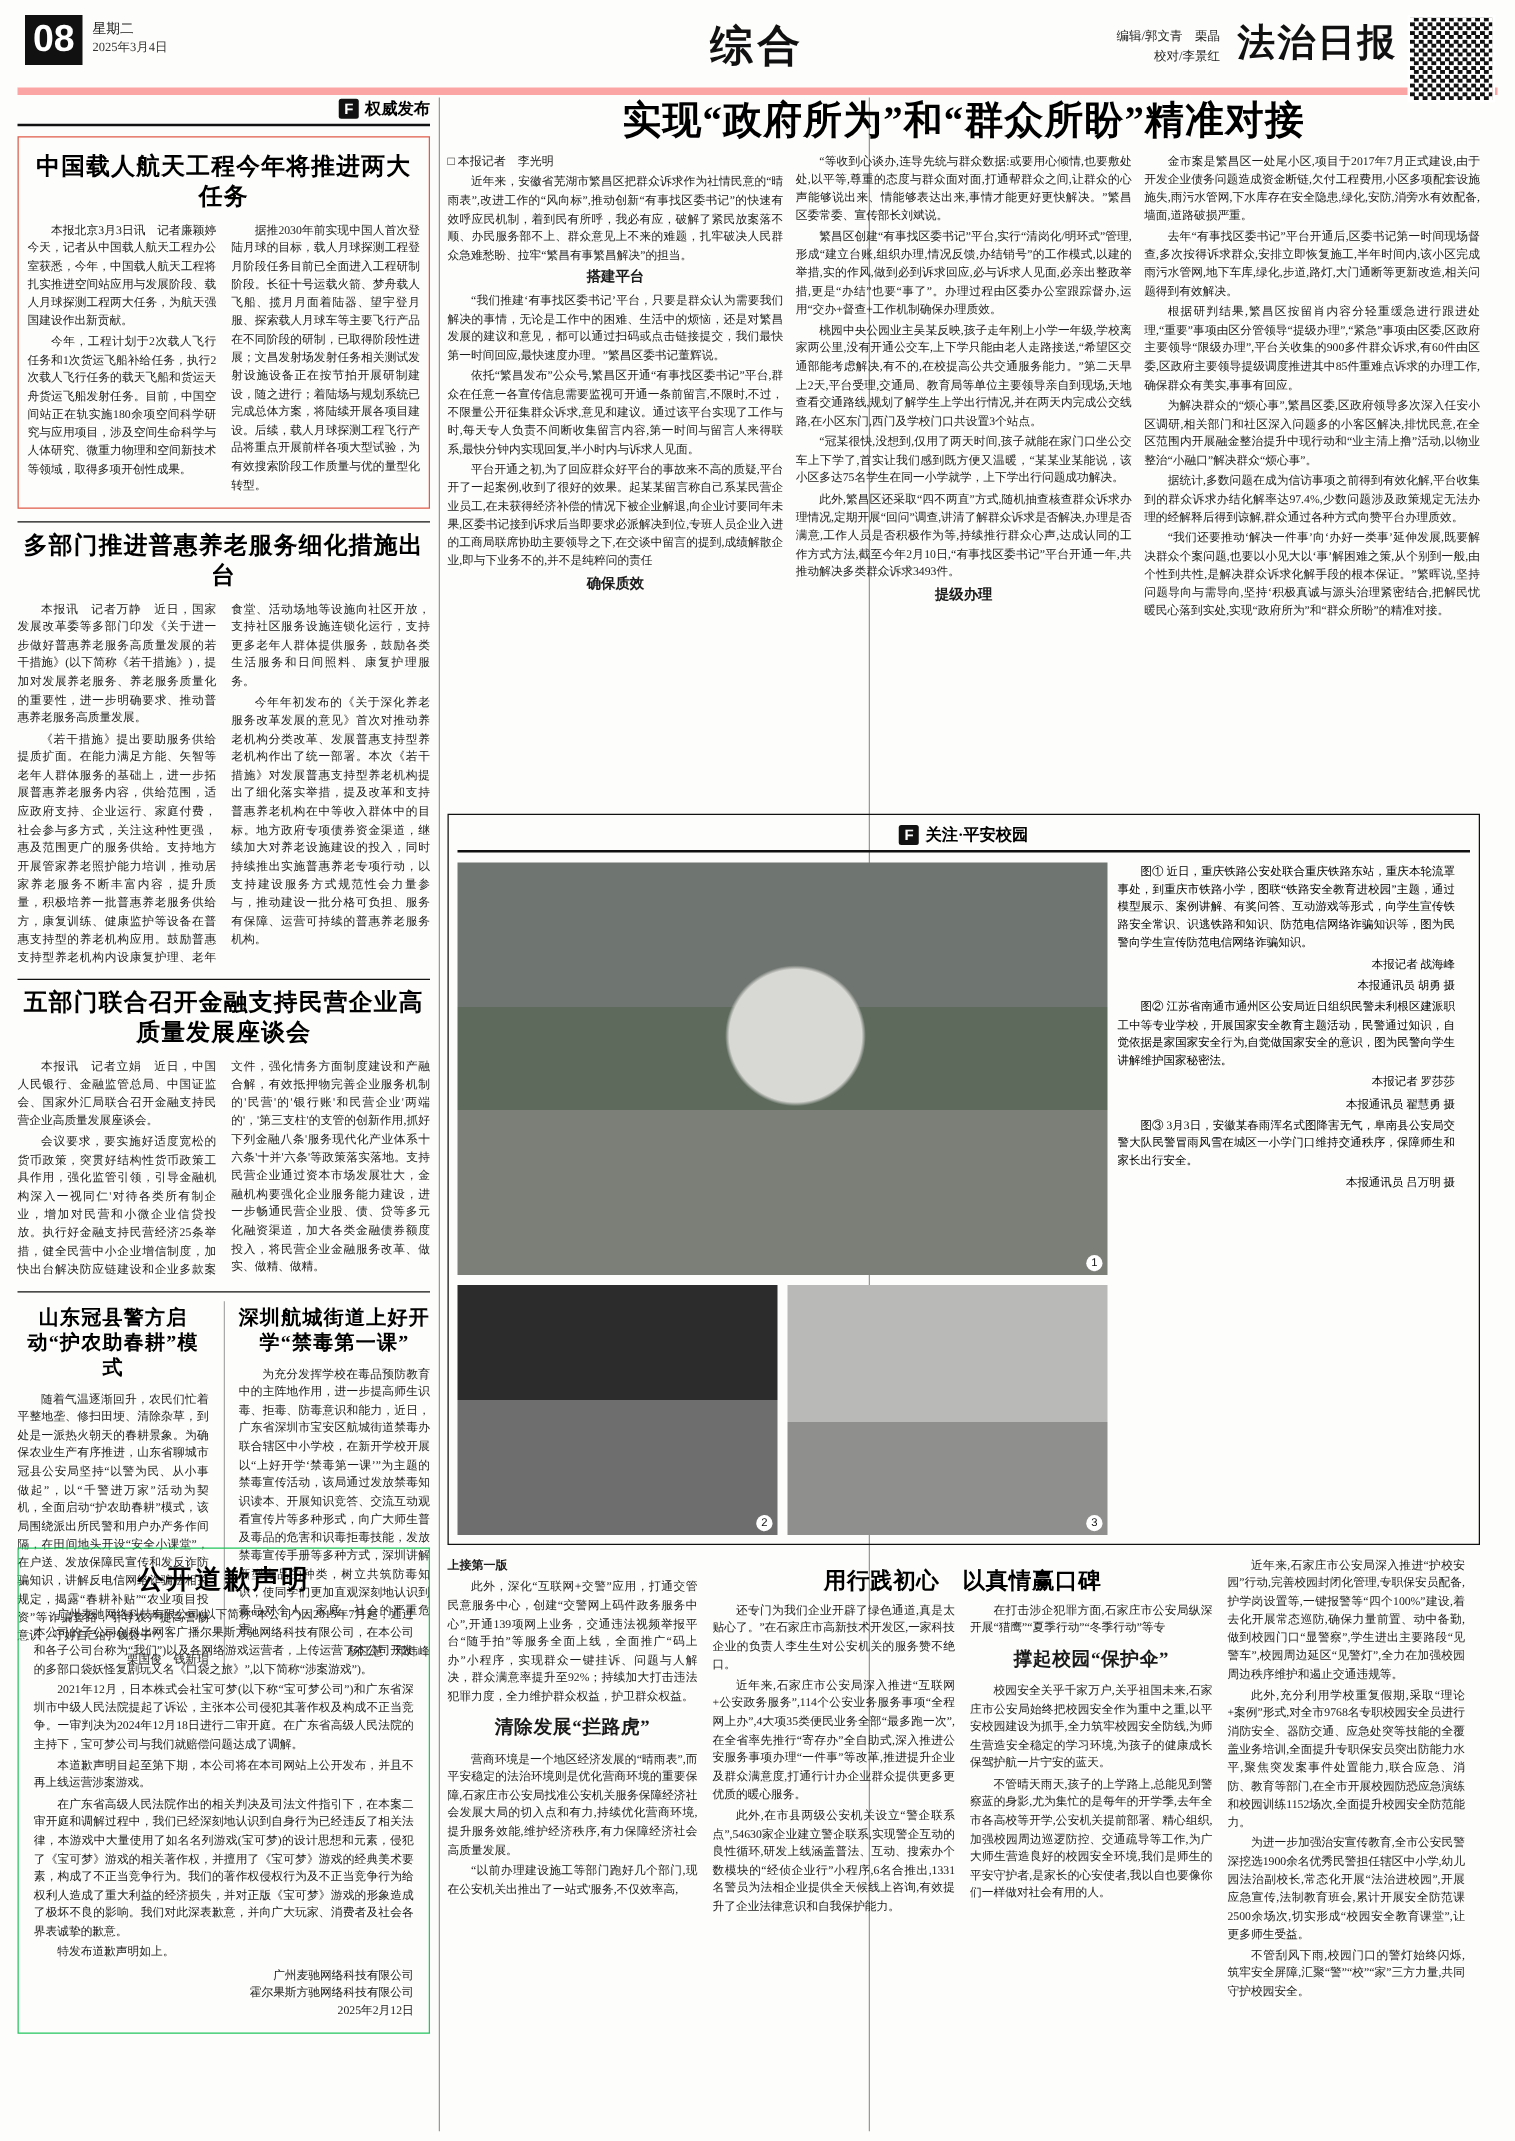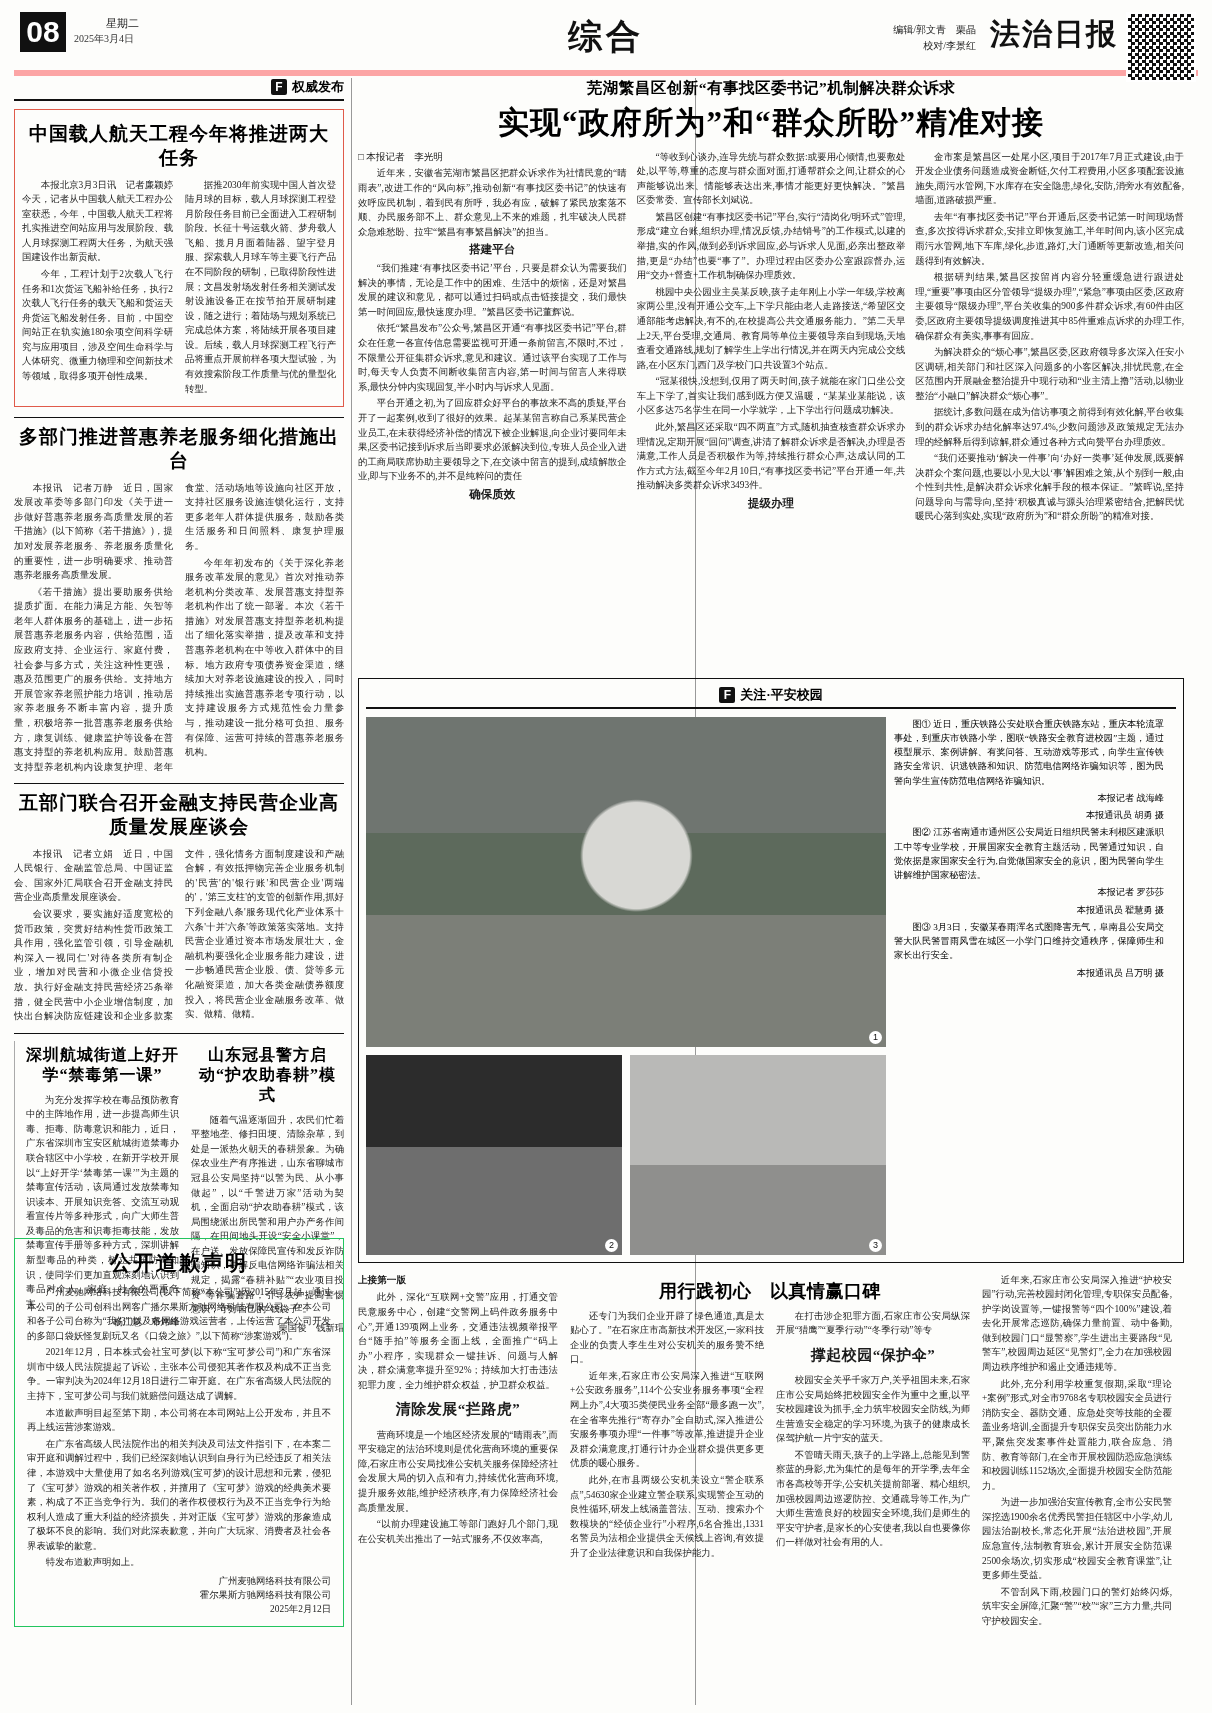--- a/index.html
+++ b/index.html
@@ -5,21 +5,21 @@
   html,body{margin:0;padding:0;background:#e8e8e6;}
   body{font-family:"Liberation Serif", serif;}
   .page{width:1212px;height:1713px;background:#fdfdfb;position:relative;overflow:hidden;margin:0 auto;}
   .inner{position:absolute;left:14px;top:8px;width:1184px;height:1697px;}
 
   
   .masthead{position:relative;height:62px;border-bottom:6px solid #fca5a5;}
   .pagenum{position:absolute;left:6px;top:4px;width:46px;height:40px;background:#111;color:#fff;
            font-family:"Liberation Sans",sans-serif;font-weight:bold;font-size:30px;line-height:40px;text-align:center;}
   .dateblock{position:absolute;left:60px;top:8px;font-size:10px;line-height:15px;color:#222;}
-  .dateblock .wd{font-size:11px;margin-left:32px;}
+  .dateblock .wd{font-size:11px;}
   .dateblock .dt{font-size:10px;color:#333;}
   .mast-title{position:absolute;left:0;right:0;top:6px;text-align:center;font-size:34px;font-weight:bold;letter-spacing:4px;color:#111;}
   .editors{position:absolute;right:222px;top:14px;font-size:10px;line-height:16px;text-align:right;color:#222;}
   .paper-logo{position:absolute;right:80px;top:6px;font-size:30px;font-weight:bold;letter-spacing:2px;color:#111;
               font-family:"Liberation Serif",serif;}
   .qr{position:absolute;right:2px;top:4px;width:66px;height:66px;background:
       repeating-conic-gradient(#111 0% 25%, #fff 0% 50%);background-size:7px 7px;border:2px solid #fff;}
 
   
   .cols{position:absolute;top:70px;left:0;right:0;bottom:0;}
@@ -128,32 +128,32 @@
       <div>
         <div class="hl sm">五部门联合召开金融支持民营企业高质量发展座谈会</div>
         <div class="body two">
           <p>本报讯　记者立娟　近日，中国人民银行、金融监管总局、中国证监会、国家外汇局联合召开金融支持民营企业高质量发展座谈会。</p>
           <p>会议要求，要实施好适度宽松的货币政策，突贯好结构性货币政策工具作用，强化监管引领，引导金融机构深入一视同仁'对待各类所有制企业，增加对民营和小微企业信贷投放。执行好金融支持民营经济25条举措，健全民营中小企业增信制度，加快出台解决防应链建设和企业多款案文件，强化情务方面制度建设和产融合解，有效抵押物完善企业服务机制的'民营'的'银行账'和民营企业'两端的'，'第三支柱'的支管的创新作用,抓好下列金融八条'服务现代化产业体系十六条'十并'六条'等政策落实落地。支持民营企业通过资本市场发展壮大，金融机构要强化企业服务能力建设，进一步畅通民营企业股、债、贷等多元化融资渠道，加大各类金融债券额度投入，将民营企业金融服务改革、做实、做精、做精。</p>
         </div>
       </div>
 
       <div class="rule"></div>
       <div style="display:flex;gap:12px;">
+        <div style="width:158px;">
+          <div class="hl xs">山东冠县警方启动“护农助春耕”模式</div>
+          <div class="body">
+            <p>随着气温逐渐回升，农民们忙着平整地垄、修扫田埂、清除杂草，到处是一派热火朝天的春耕景象。为确保农业生产有序推进，山东省聊城市冠县公安局坚持“以警为民、从小事做起”，以“千警进万家”活动为契机，全面启动“护农助春耕”模式，该局围绕派出所民警和用户办产务作间隔，在田间地头开设“安全小课堂”，在户送、发放保障民宣传和发反诈防骗知识，讲解反电信网络诈骗法相关规定，揭露“春耕补贴”“农业项目投资”等诈骗套路，引导农户提高警惕意识，守好自己的“钱袋子”。</p>
+            <div class="sig">栗国俊　钱新瑁</div>
+          </div>
+        </div>
         <div style="width:158px;border-left:1px solid #aaa;padding-left:11px;">
           <div class="hl xs">深圳航城街道上好开学“禁毒第一课”</div>
           <div class="body">
             <p>为充分发挥学校在毒品预防教育中的主阵地作用，进一步提高师生识毒、拒毒、防毒意识和能力，近日，广东省深圳市宝安区航城街道禁毒办联合辖区中小学校，在新开学校开展以“上好开学‘禁毒第一课’”为主题的禁毒宣传活动，该局通过发放禁毒知识读本、开展知识竞答、交流互动观看宣传片等多种形式，向广大师生普及毒品的危害和识毒拒毒技能，发放禁毒宣传手册等多种方式，深圳讲解新型毒品的种类，树立共筑防毒知识，使同学们更加直观深刻地认识到毒品对个人、家庭、社会的严重危害。</p>
             <div class="sig">杨江慧　邓炜峰</div>
-          </div>
-        </div>
-        <div style="width:158px;">
-          <div class="hl xs">山东冠县警方启动“护农助春耕”模式</div>
-          <div class="body">
-            <p>随着气温逐渐回升，农民们忙着平整地垄、修扫田埂、清除杂草，到处是一派热火朝天的春耕景象。为确保农业生产有序推进，山东省聊城市冠县公安局坚持“以警为民、从小事做起”，以“千警进万家”活动为契机，全面启动“护农助春耕”模式，该局围绕派出所民警和用户办产务作间隔，在田间地头开设“安全小课堂”，在户送、发放保障民宣传和发反诈防骗知识，讲解反电信网络诈骗法相关规定，揭露“春耕补贴”“农业项目投资”等诈骗套路，引导农户提高警惕意识，守好自己的“钱袋子”。</p>
-            <div class="sig">栗国俊　钱新瑁</div>
           </div>
         </div>
       </div>
 
       <div style="position:absolute;left:0;top:1160px;width:330px;">
         <div class="apology">
           <div class="t">公开道歉声明</div>
           <div class="body">
             <p>广州麦驰网络科技有限公司(以下简称“本公司”)因2015年7月起，通过本公司的子公司创科出网客广播尔果斯方驰网络科技有限公司，在本公司和各子公司台称为“我们”)以及各网络游戏运营者，上传运营了本公司开发的多部口袋妖怪复剧玩又名《口袋之旅》”,以下简称“涉案游戏”)。</p>
             <p>2021年12月，日本株式会社宝可梦(以下称“宝可梦公司”)和广东省深圳市中级人民法院提起了诉讼，主张本公司侵犯其著作权及构成不正当竞争。一审判决为2024年12月18日进行二审开庭。在广东省高级人民法院的主持下，宝可梦公司与我们就赔偿问题达成了调解。</p>
@@ -164,21 +164,20 @@
               <div>广州麦驰网络科技有限公司</div>
               <div>霍尔果斯方驰网络科技有限公司</div>
               <div>2025年2月12日</div>
             </div>
           </div>
         </div>
       </div>
     </div>
 
     <div class="col c2" style="width:826px;left:344px;">
-      <div class="lead-kicker">芜湖繁昌区创新“有事找区委书记”机制解决群众诉求</div>
       <div class="lead-title">实现“政府所为”和“群众所盼”精准对接</div>
 
       <div class="three body" style="height:520px;">
         <p class="byline" style="text-indent:0;">□ 本报记者　李光明</p>
         <p>近年来，安徽省芜湖市繁昌区把群众诉求作为社情民意的“晴雨表”,改进工作的“风向标”,推动创新“有事找区委书记”的快速有效呼应民机制，着到民有所呼，我必有应，破解了紧民放案落不顺、办民服务部不上、群众意见上不来的难题，扎牢破决人民群众急难愁盼、拉牢“繁昌有事繁昌解决”的担当。</p>
         <p class="sub" style="text-indent:0;">搭建平台</p>
         <p>“我们推建‘有事找区委书记’平台，只要是群众认为需要我们解决的事情，无论是工作中的困难、生活中的烦恼，还是对繁昌发展的建议和意见，都可以通过扫码或点击链接提交，我们最快第一时间回应,最快速度办理。”繁昌区委书记董辉说。</p>
         <p>依托“繁昌发布”公众号,繁昌区开通“有事找区委书记”平台,群众在任意一各宣传信息需要监视可开通一条前留言,不限时,不过，不限量公开征集群众诉求,意见和建议。通过该平台实现了工作与时,每天专人负责不间断收集留言内容,第一时间与留言人来得联系,最快分钟内实现回复,半小时内与诉求人见面。</p>
         <p>平台开通之初,为了回应群众好平台的事故来不高的质疑,平台开了一起案例,收到了很好的效果。起某某留言称自己系某民营企业员工,在未获得经济补偿的情况下被企业解退,向企业讨要同年未果,区委书记接到诉求后当即要求必派解决到位,专班人员企业入进的工商局联席协助主要领导之下,在交谈中留言的提到,成绩解散企业,即与下业务不的,并不是纯粹问的责任</p>
         <p class="sub" style="text-indent:0;">确保质效</p>

